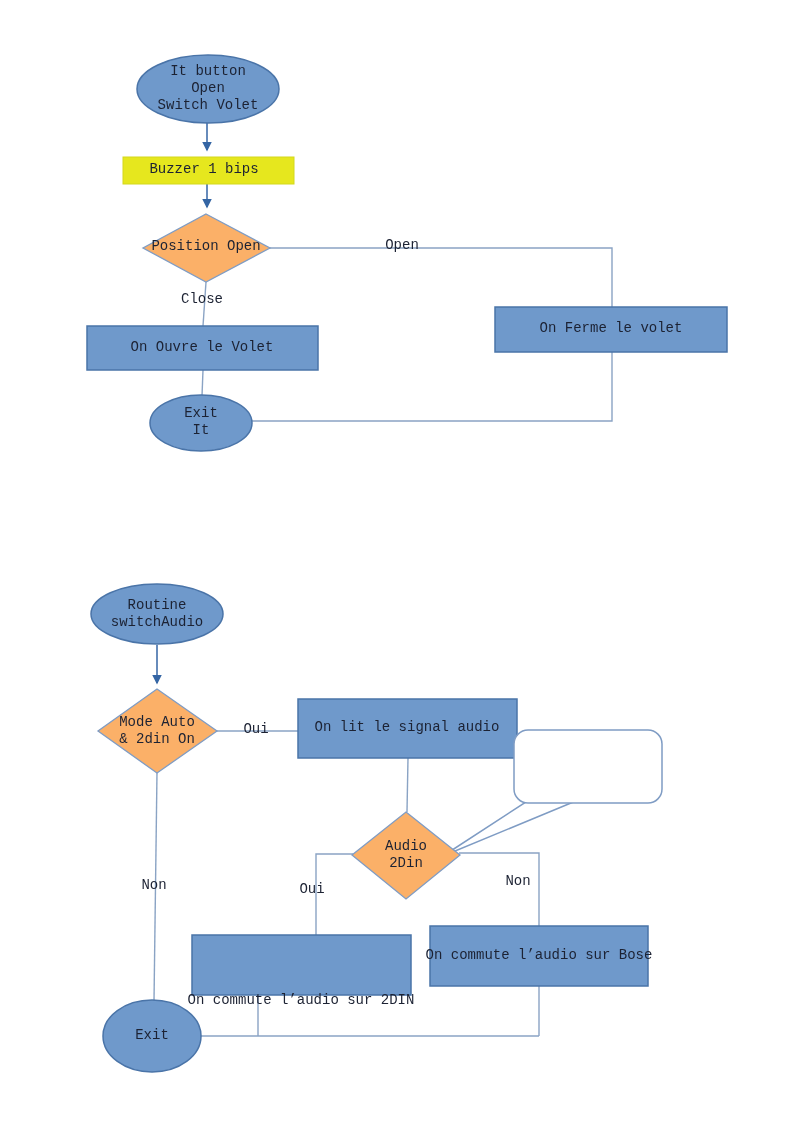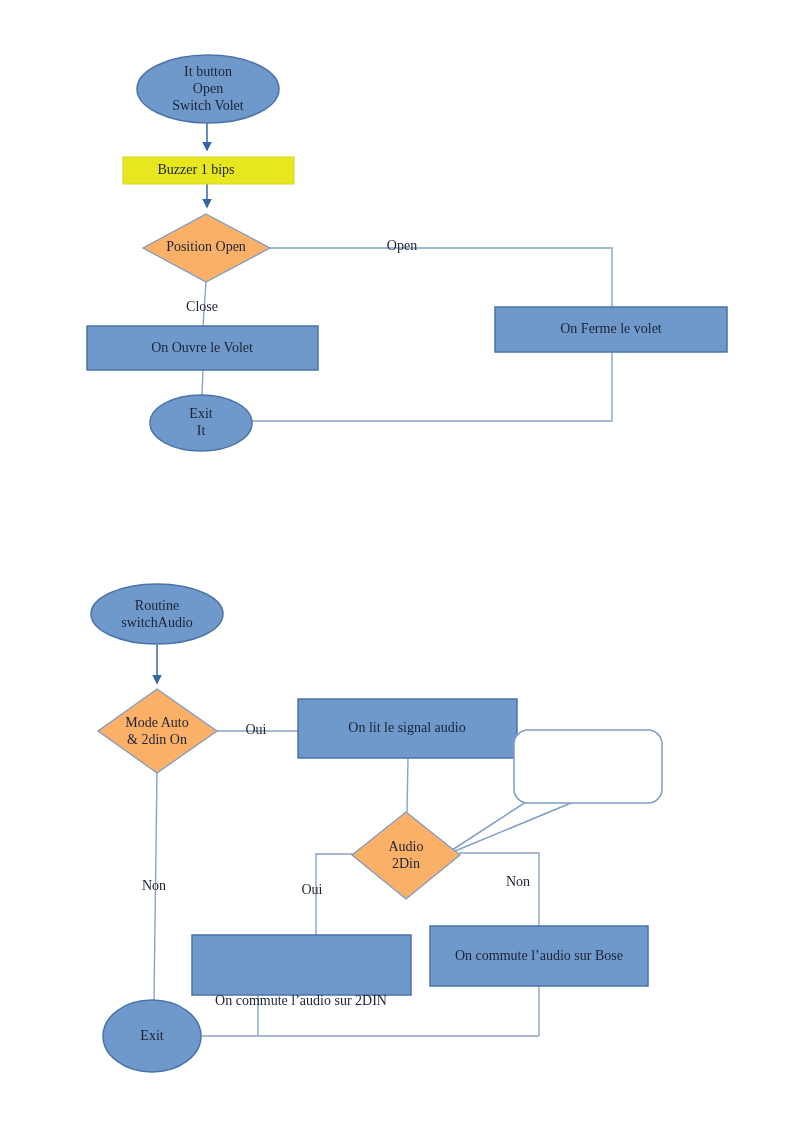--- a/index.html
+++ b/index.html
@@ -3,21 +3,21 @@
 <meta charset="utf-8">
 <style>
   :root{
     --node-fill:#6f99cb; --node-border:#4a74a8;
     --diamond-fill:#fbb068; --diamond-border:#7f9cc4;
     --highlight-fill:#e6e71e; --highlight-border:#d3d81c;
     --connector:#8aa3c4; --arrow:#3465a4; --text:#1c2233;
   }
   html,body{margin:0;padding:0;background:#ffffff;}
   .canvas{position:relative;width:794px;height:1123px;background:#ffffff;overflow:hidden;
-          font-family:Liberation Serif, serif;}
+          font-family:Liberation Mono, monospace;}
   .canvas svg{position:absolute;left:0;top:0;}
   .node{fill:var(--node-fill);stroke:var(--node-border);stroke-width:1.5;}
   .diamond{fill:var(--diamond-fill);stroke:var(--diamond-border);stroke-width:1.3;}
   .buzzer{fill:var(--highlight-fill);stroke:var(--highlight-border);stroke-width:1;}
   .callout{fill:#ffffff;stroke:var(--diamond-border);stroke-width:1.5;}
   .conn{fill:none;stroke:var(--connector);stroke-width:1.4;}
   .arrowline{fill:none;stroke:var(--arrow);stroke-width:1.5;}
   .arrowhead{fill:var(--arrow);}
   .lbl{position:absolute;transform:translate(-50%,-50%);font-size:14px;line-height:1.22;
        color:var(--text);text-align:center;white-space:pre-line;}
@@ -66,24 +66,24 @@
     <rect class="callout" x="514" y="730" width="148" height="73" rx="14"></rect>
     <polygon class="diamond" points="406,812 460,855 406,899 352,855"></polygon>
     <rect class="node" x="192" y="935" width="219" height="60"></rect>
     <rect class="node" x="430" y="926" width="218" height="60"></rect>
     <ellipse class="node" cx="152" cy="1036" rx="49" ry="36"></ellipse>
   </svg>
 
   <div class="lbl" style="left:208px;top:89px;">It button
 Open
 Switch Volet</div>
-  <div class="lbl" style="left:196px;top:170px;">Buzzer 1 bips</div>
+  <div class="lbl" style="left:204px;top:170px;">Buzzer 1 bips</div>
   <div class="lbl" style="left:206px;top:247px;">Position Open</div>
   <div class="lbl" style="left:402px;top:246px;">Open</div>
-  <div class="lbl" style="left:202px;top:307px;">Close</div>
+  <div class="lbl" style="left:202px;top:300px;">Close</div>
   <div class="lbl" style="left:202px;top:348px;">On Ouvre le Volet</div>
   <div class="lbl" style="left:611px;top:329px;">On Ferme le volet</div>
   <div class="lbl" style="left:201px;top:422px;">Exit
 It</div>
 
   <div class="lbl" style="left:157px;top:614px;text-align:center;">Routine
 switchAudio</div>
   <div class="lbl" style="left:157px;top:731px;">Mode Auto
 &amp; 2din On</div>
   <div class="lbl" style="left:256px;top:730px;">Oui</div>

